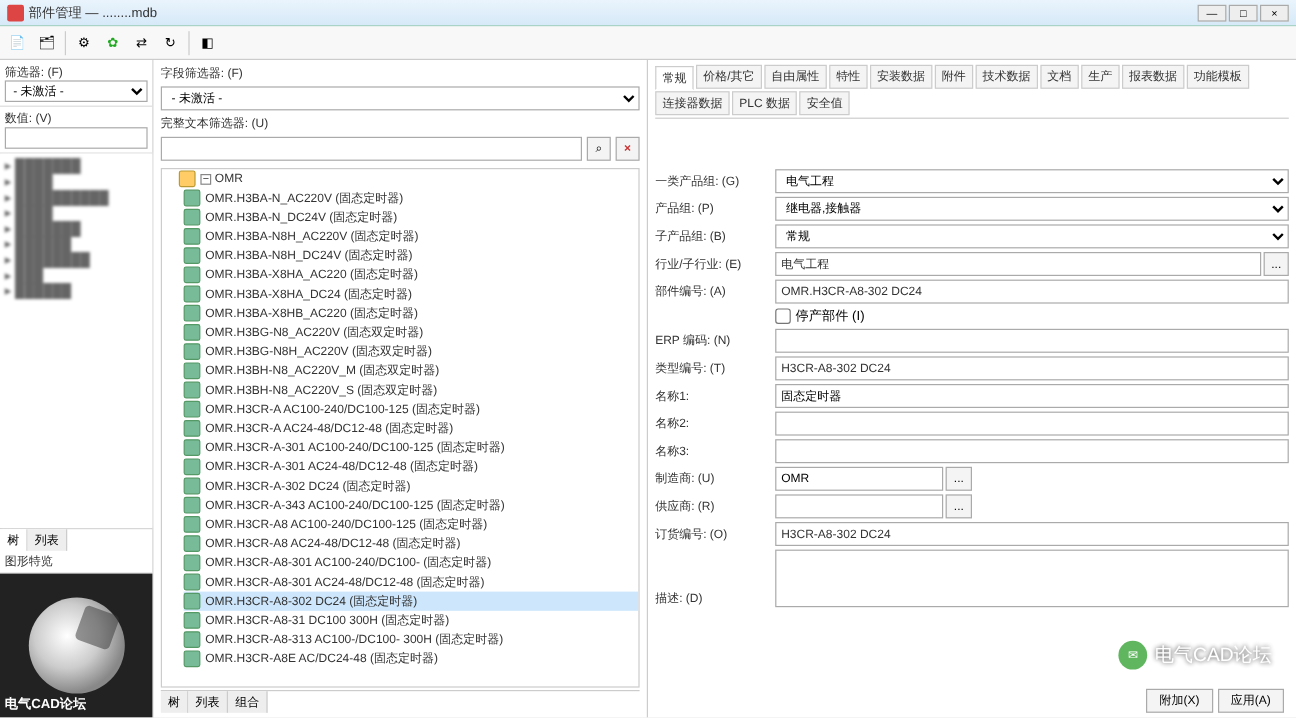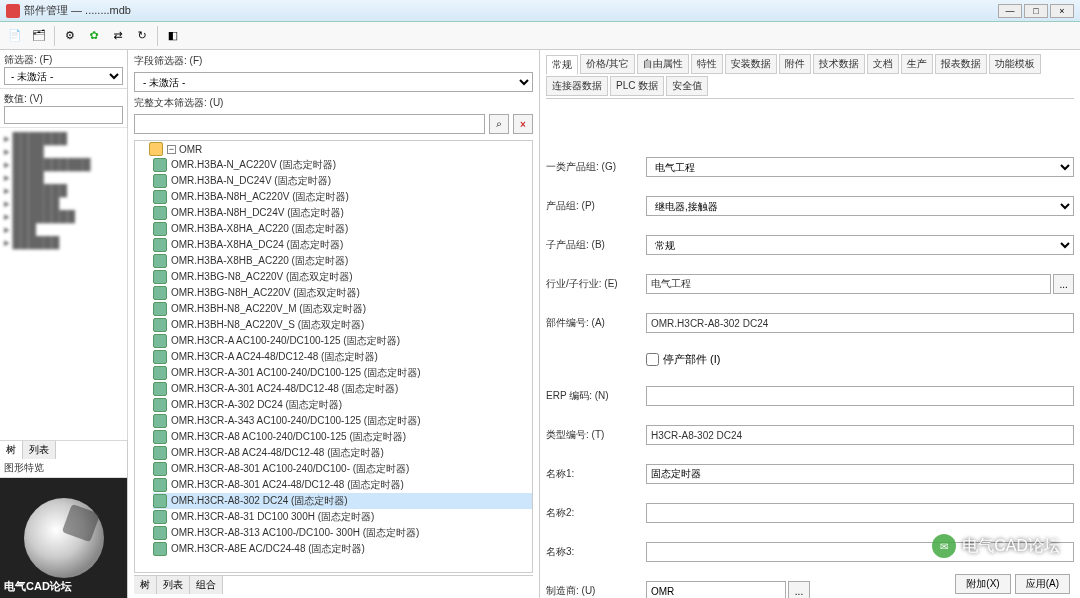--- a/index.html
+++ b/index.html
@@ -40,21 +40,21 @@
 .treepane li.root .exp { display: inline-block; width: 9px; height: 9px; border: 1px solid #888; text-align: center; line-height: 7px; font-size: 9px; margin-right: 3px; background: #fff; }
 .treepane li.selected { background: #cde6fb; }
 .treepane li span { font-size: 10px; color: #333; }
 .midpane .bottabs { display: flex; border-top: 1px solid #ccc; margin-top: 2px; }
 .midpane .bottabs .t { padding: 2px 6px; border-right: 1px solid #ccc; background: #eee; cursor: pointer; font-size: 10px; }
 .rightpane { flex: 1; background: #fff; display: flex; flex-direction: column; padding: 4px 6px; gap: 36px; }
 .tabstrip { display: flex; flex-wrap: wrap; gap: 2px; border-bottom: 1px solid #ccc; padding-bottom: 2px; margin-bottom: 6px; }
 .tabstrip .tab { padding: 2px 5px; border: 1px solid #ccc; background: #f4f4f4; cursor: pointer; font-size: 10px; color: #333; }
 .tabstrip .tab.active { background: #fff; border-bottom-color: #fff; position: relative; top: 1px; }
 .form { display: flex; flex-direction: column; gap: 3px; }
-.form .frow { display: flex; align-items: center; margin-top: 16px; }
+.form .frow { display: flex; align-items: center; }
 .form .flbl { width: 100px; font-size: 10px; color: #333; }
 .form .fval { flex: 1; display: flex; align-items: center; gap: 2px; }
 .form select, .form input[type=text] { width: 100%; border: 1px solid #aaa; height: 20px; padding: 0 4px; background: #fff; font-size: 10px; }
 .form .readonly { border: none; background: transparent; color: #333; }
 .form .ellipsis { width: 22px; height: 20px; border: 1px solid #aaa; background: #f4f4f4; display: flex; align-items: center; justify-content: center; cursor: pointer; font-size: 10px; }
 .form input[type=checkbox] { width: 13px; height: 13px; }
 .form textarea { width: 100%; height: 48px; border: 1px solid #aaa; resize: none; font-size: 10px; padding: 2px 4px; }
 .watermark { position: absolute; right: 20px; bottom: 40px; display: flex; align-items: center; gap: 6px; opacity: 0.85; pointer-events: none; }
 .watermark .wicon { width: 24px; height: 24px; background: #4a4; border-radius: 50%; display: flex; align-items: center; justify-content: center; color: #fff; font-size: 10px; }
 .watermark .wtext { color: #fff; font-size: 16px; text-shadow: 0 0 4px #000; font-weight: 500; }

